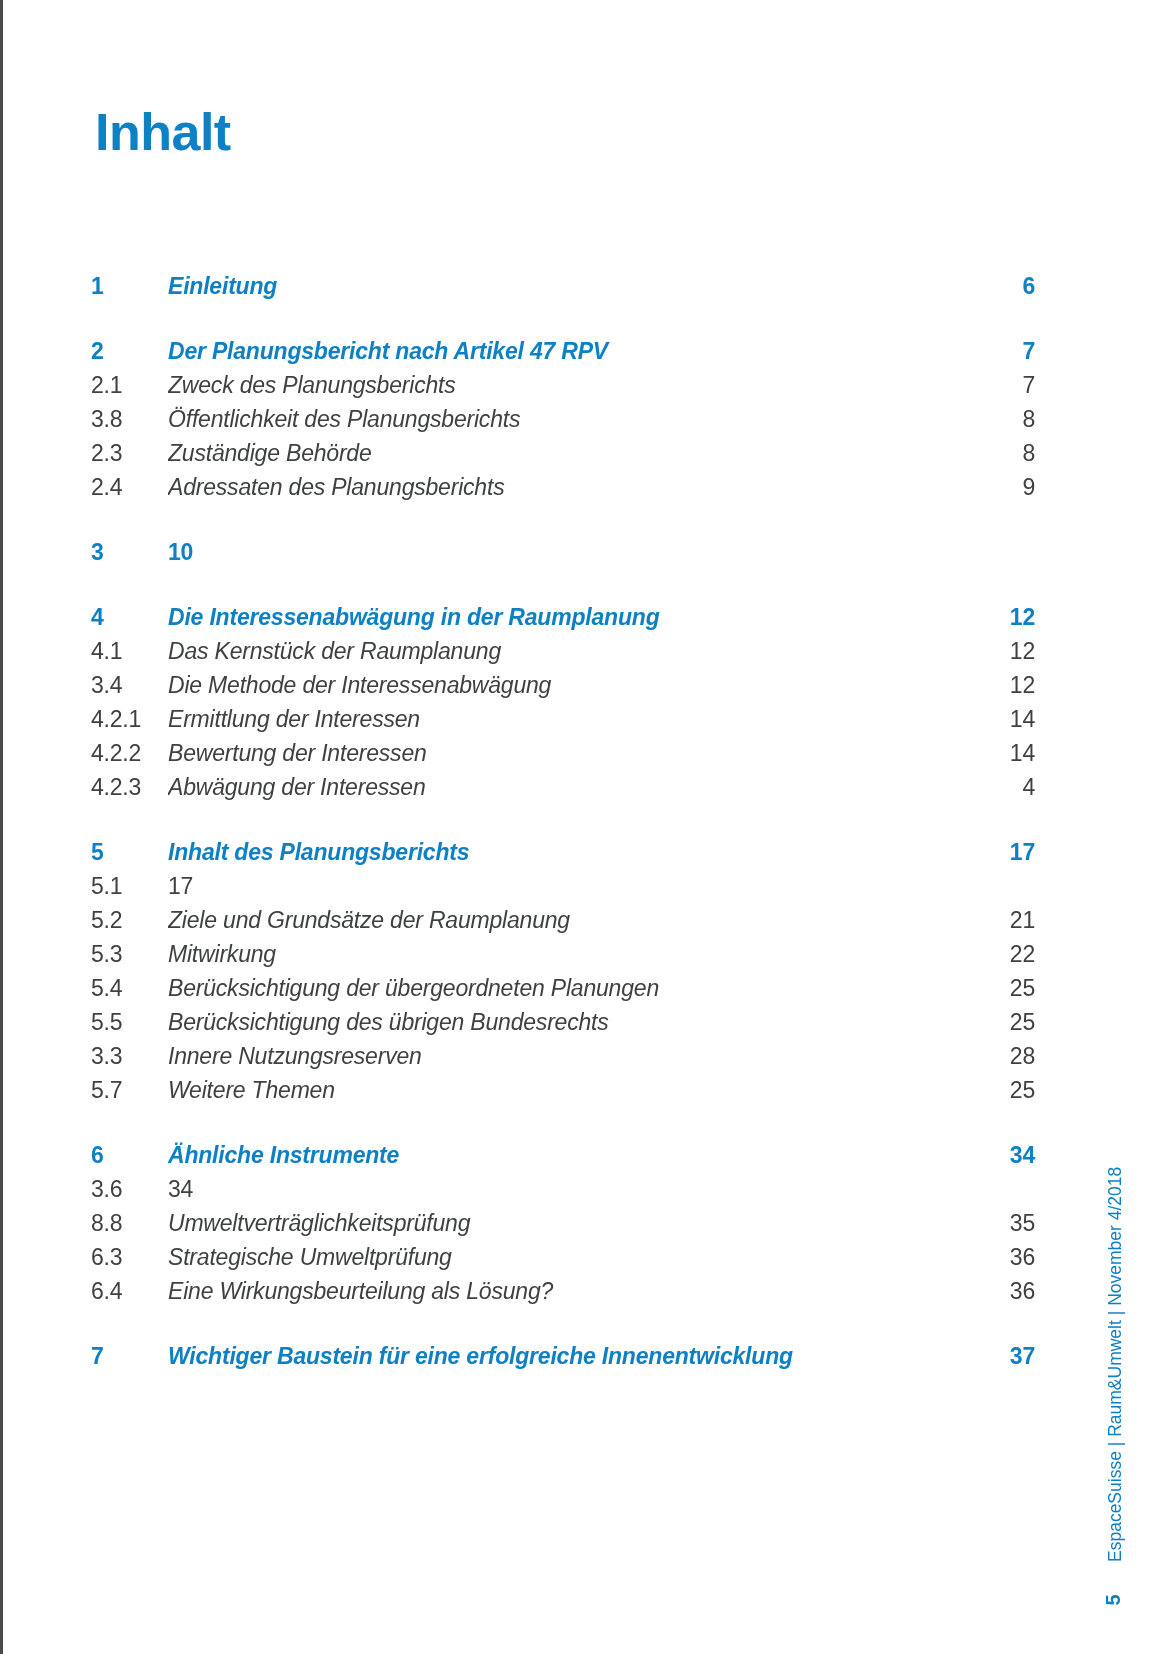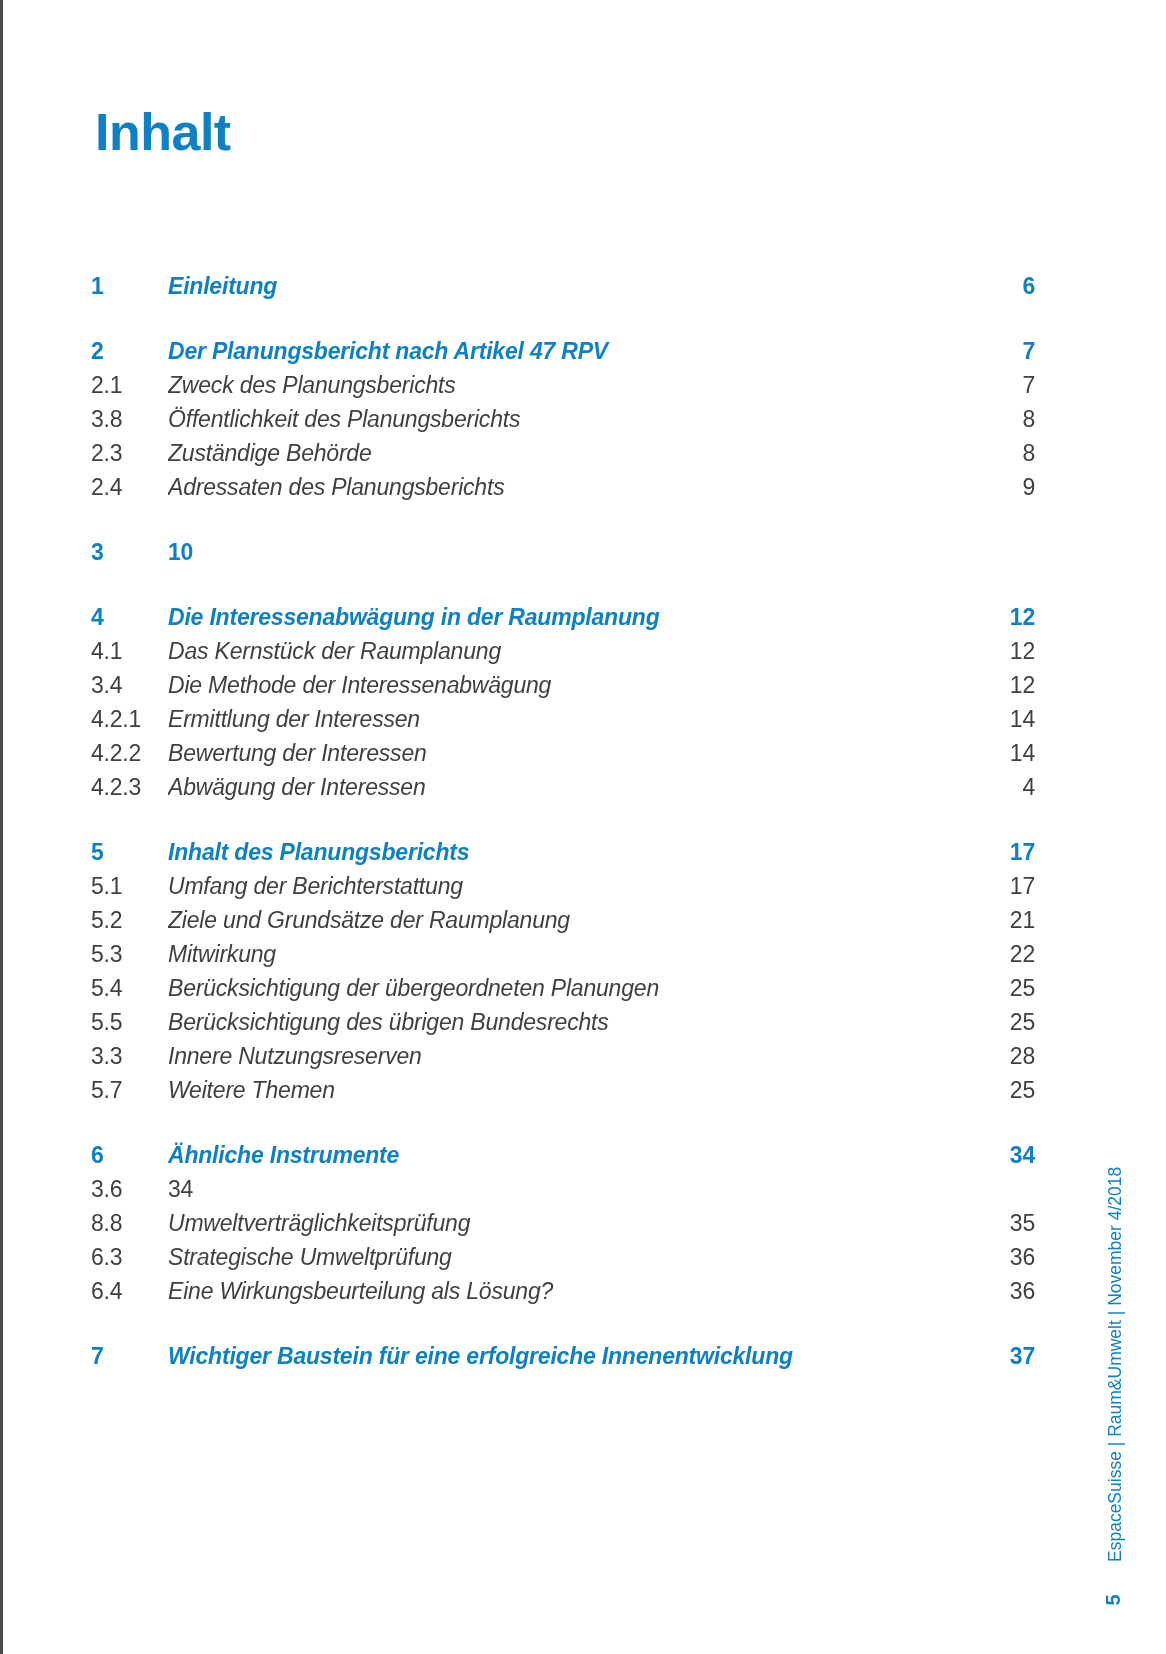--- a/index.html
+++ b/index.html
@@ -134,21 +134,20 @@
       <span class="pg">4</span>
     </div>
     <div class="spacer"></div>
     <div class="row chapter">
       <span class="num">5</span>
       <span class="t">Inhalt des Planungsberichts</span>
       <span class="pg">17</span>
     </div>
     <div class="row">
       <span class="num">5.1</span>
-      <span class="t">Umfang der Berichterstattung</span>
       <span class="pg">17</span>
     </div>
     <div class="row">
       <span class="num">5.2</span>
       <span class="t">Ziele und Grundsätze der Raumplanung</span>
       <span class="pg">21</span>
     </div>
     <div class="row">
       <span class="num">5.3</span>
       <span class="t">Mitwirkung</span>

